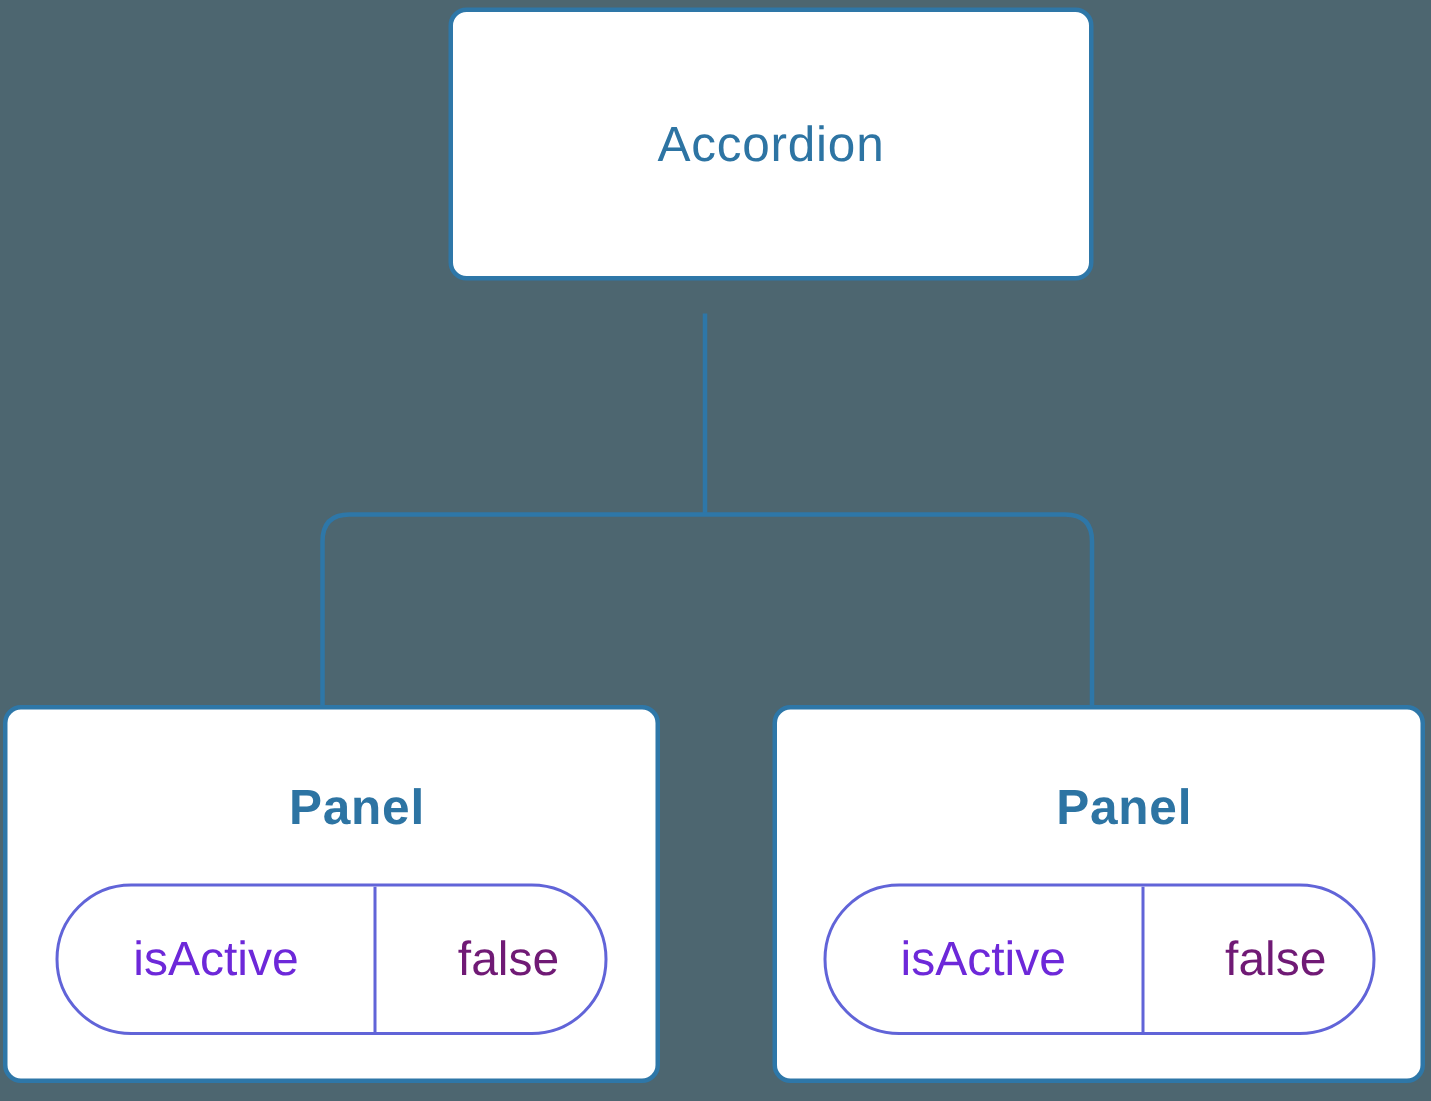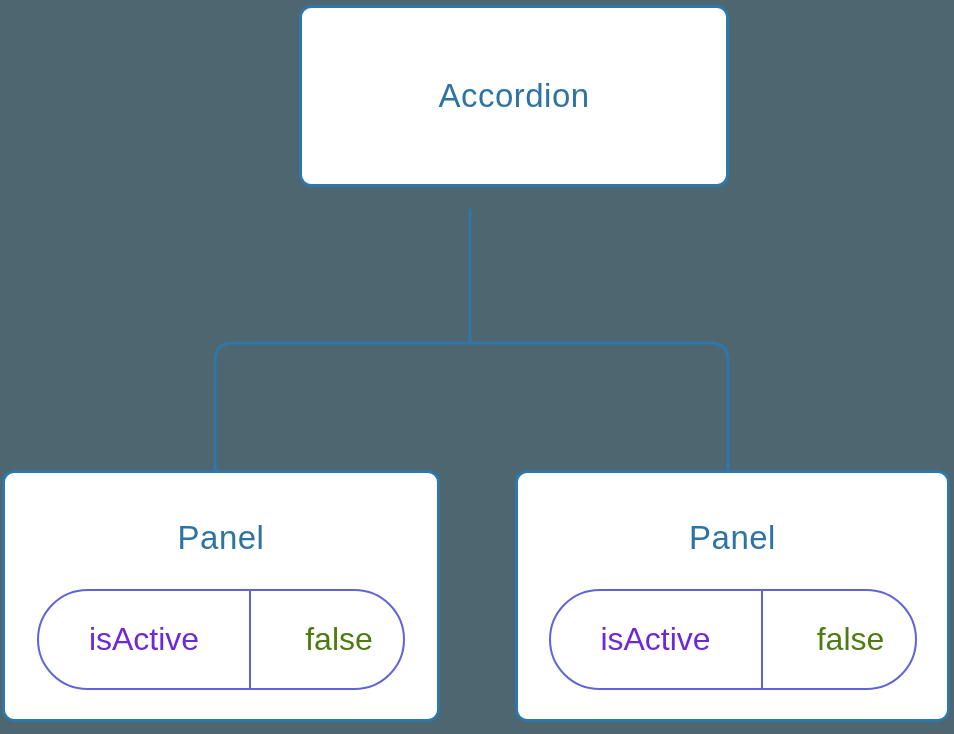--- a/index.html
+++ b/index.html
@@ -66,22 +66,23 @@
     position: absolute;
     left: 0;
     top: 33px;
     width: 100%;
     height: 64px;
     display: flex;
     align-items: center;
     justify-content: center;
     color: #2D74A3;
     font-size: 33px;
-    font-weight: 400;
+    font-weight: 700;
     letter-spacing: 0.5px;
+    padding-left: 17px;
   }
   .state-pill {
     position: absolute;
     top: 116px;
     left: 50%;
     transform: translateX(-50%);
     width: 368px;
     height: 101px;
     border: 2px solid #6164D8;
     border-radius: 52px;
@@ -98,21 +99,21 @@
     justify-content: center;
     color: #6d28d9;
     font-size: 32px;
     box-sizing: border-box;
   }
   .pill-value {
     flex: 1;
     display: flex;
     align-items: center;
     justify-content: center;
-    color: #4d7c0f;
+    color: #701a75;
     font-size: 32px;
     margin-left: 24px;
   }
 </style>
 </head>
 <body>
 
 <div class="canvas">
 
   <svg class="connector" viewBox="0 0 954 734" xmlns="http://www.w3.org/2000/svg" aria-hidden="true">

